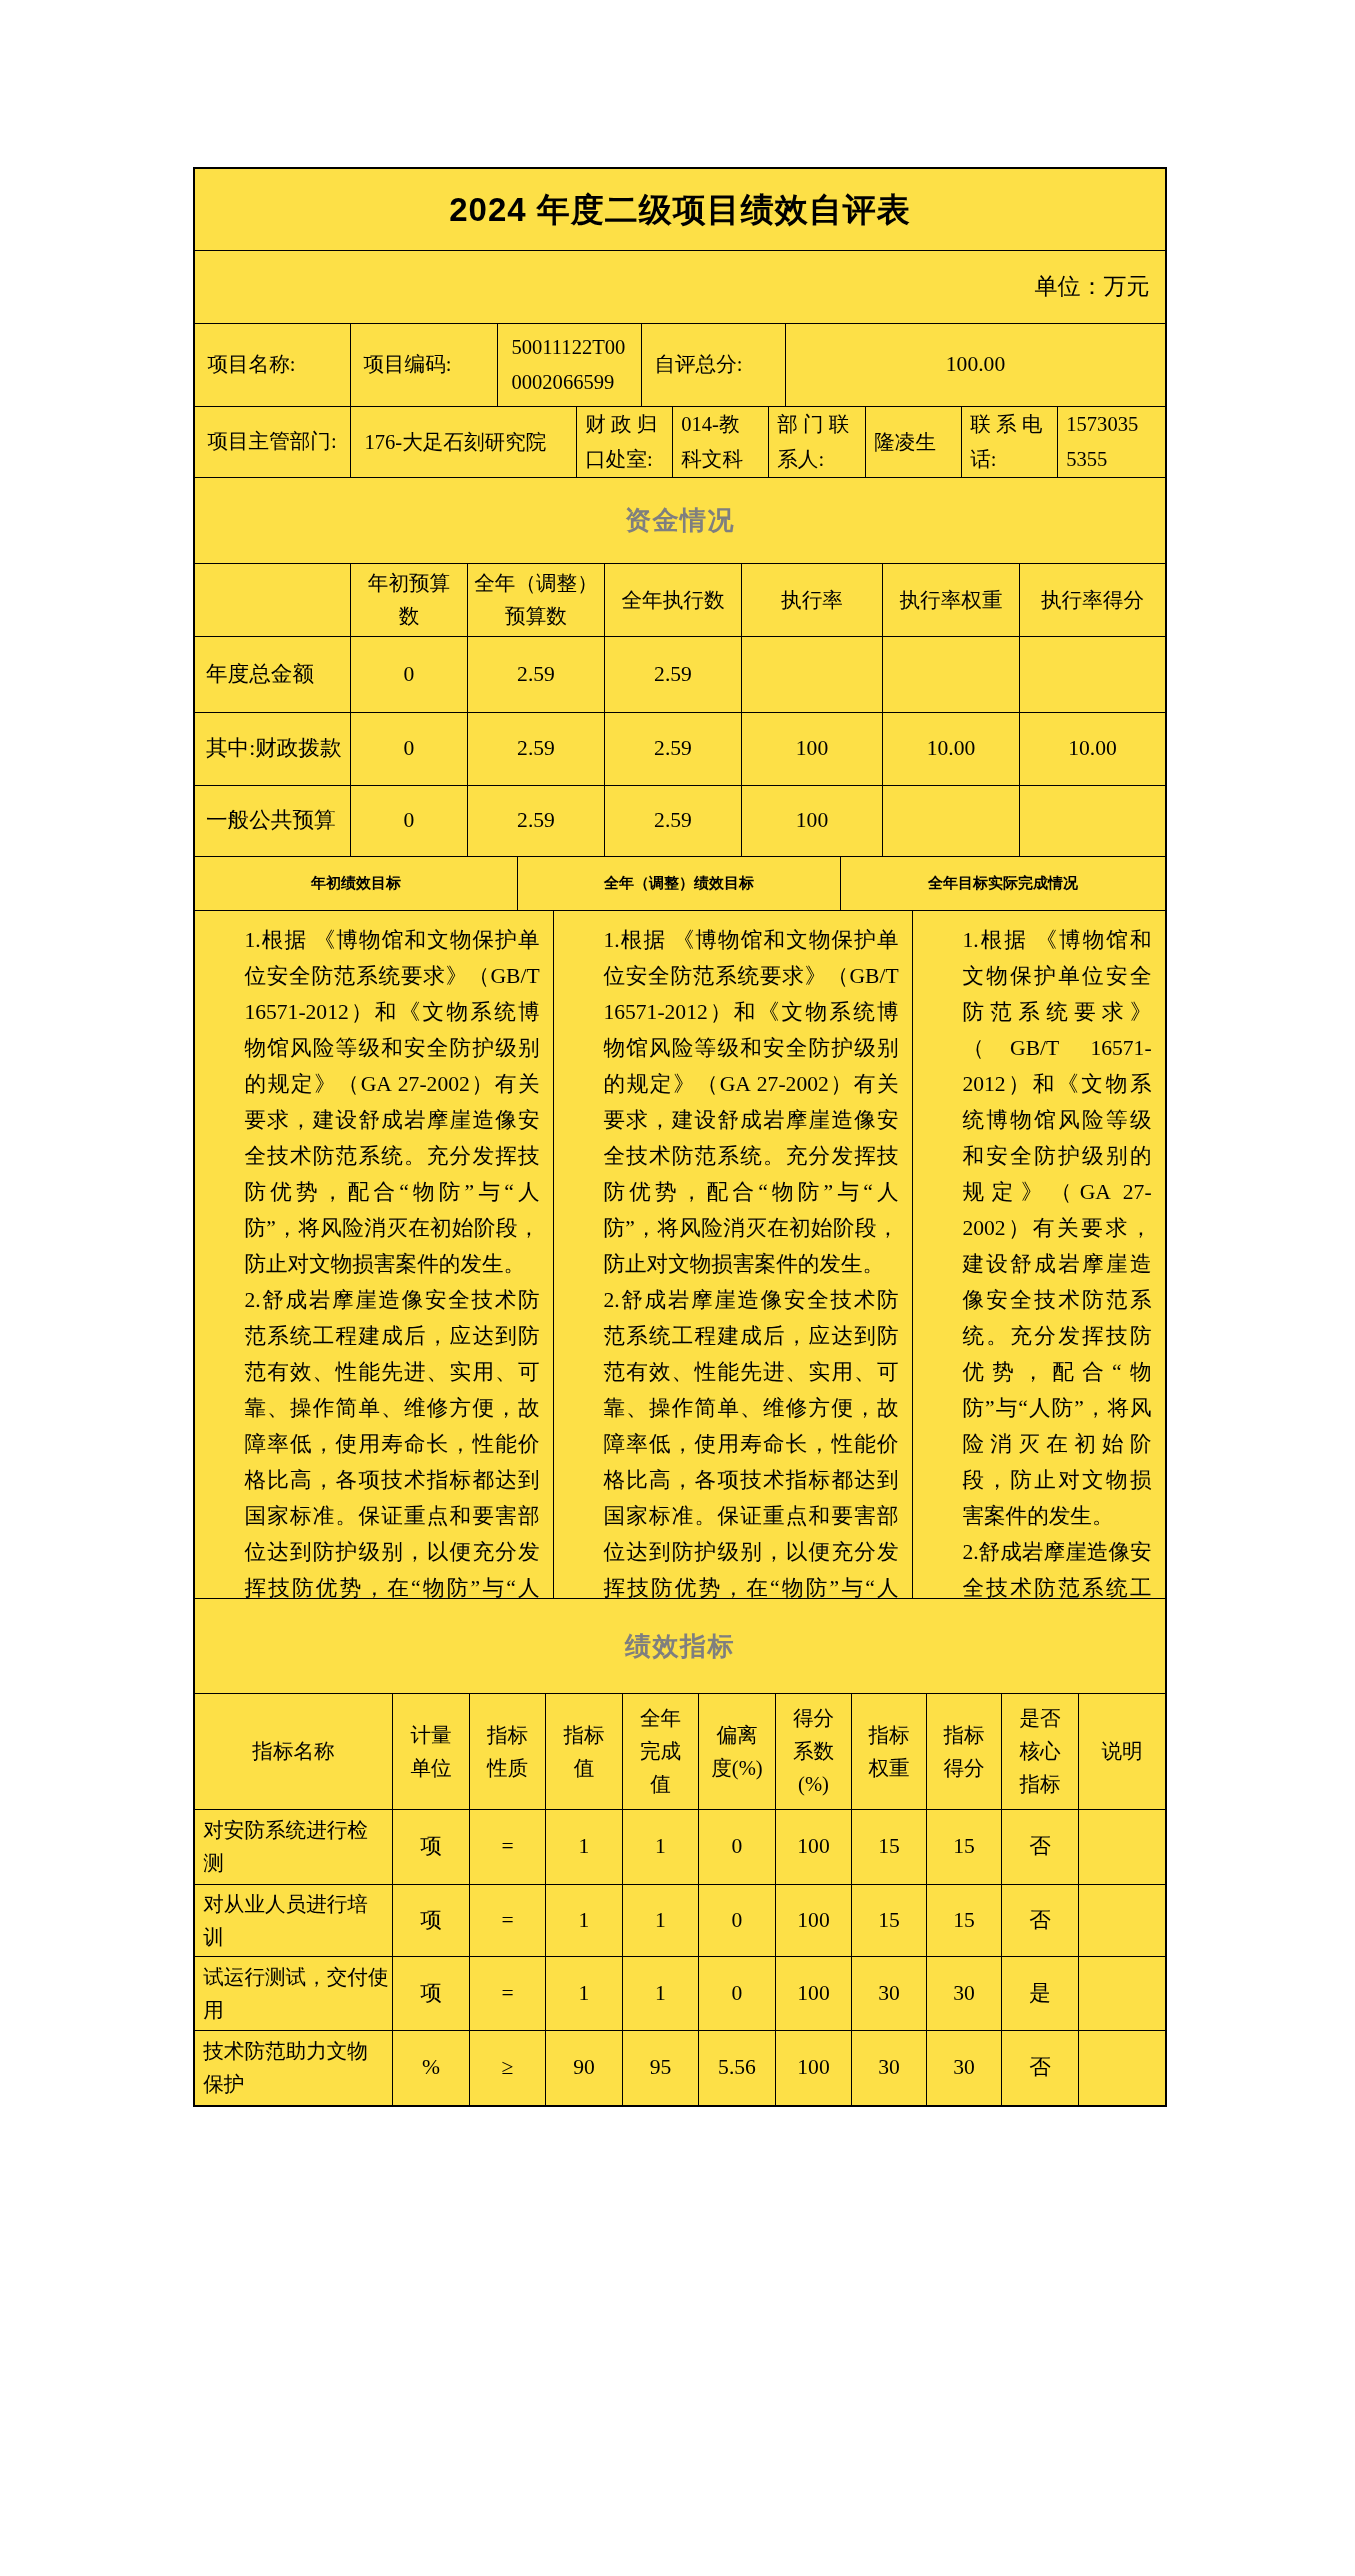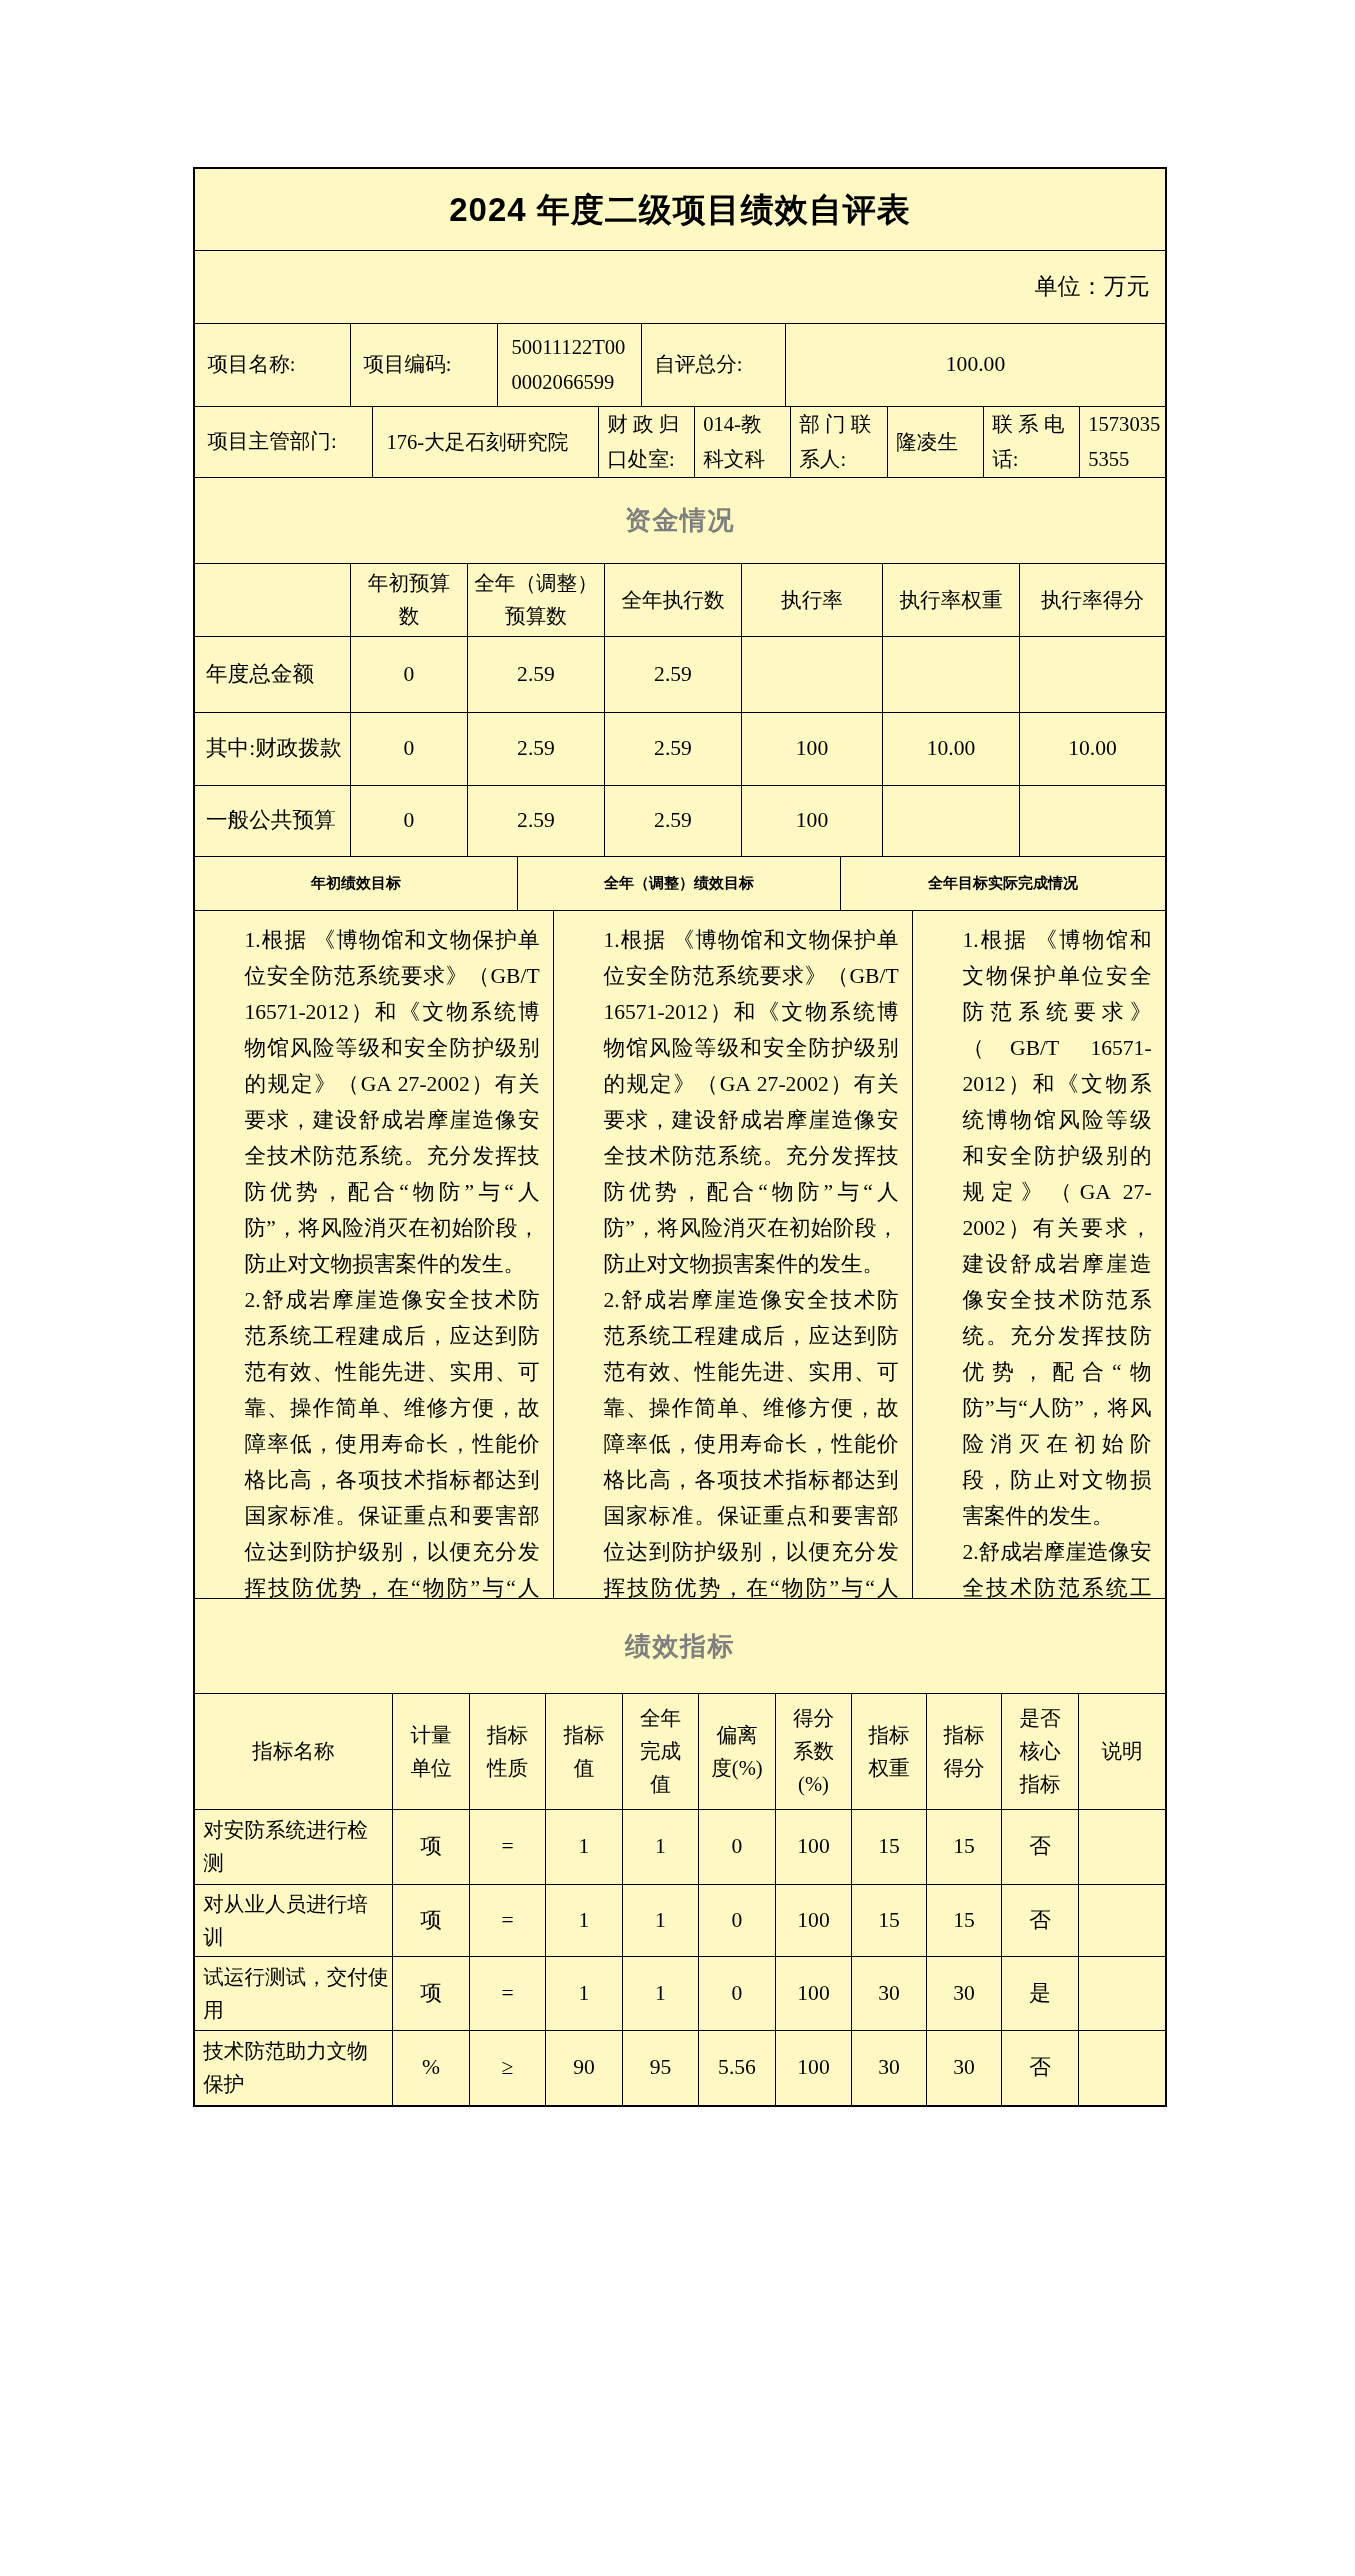--- a/index.html
+++ b/index.html
@@ -1,18 +1,18 @@
 <!DOCTYPE html>
 <html style="font-size:8.2px"><head>
 <meta charset="utf-8">
 <style>
   html,body{margin:0;padding:0;background:#ffffff;}
   .page{position:relative;width:1355px;height:2580px;background:#ffffff;overflow:hidden;}
   .doc-table{position:absolute;left:193px;top:167px;width:974px;border:2.1px solid #000;
-             display:flex;flex-direction:column;box-sizing:border-box;background:#fef9c3;}
+             display:flex;flex-direction:column;box-sizing:border-box;background:#fde047;}
   .row{display:flex;flex-direction:row;border-bottom:1.5px solid #000;box-sizing:border-box;flex:0 0 auto;}
   .row.last{border-bottom:none;}
   .c{box-sizing:border-box;border-right:1px solid #000;display:flex;align-items:center;
      font-family:"Liberation Serif","DejaVu Serif",serif;font-size:21.6px;line-height:1.55;
      color:#000;overflow:hidden;}
   .c:last-child{border-right:none;}
   .full{flex:1;border-right:none;}
   .grow{flex:1;}
   .center{justify-content:center;text-align:center;}
   .pre{white-space:pre-line;}
@@ -55,21 +55,21 @@
     <div class="row r-info1">
       <div class="c lbl" style="width:156px">项目名称:</div>
       <div class="c lbl" style="width:147px">项目编码:</div>
       <div class="c val-left pre" style="width:144px">50011122T00
 0002066599</div>
       <div class="c lbl" style="width:144px">自评总分:</div>
       <div class="c center grow">100.00</div>
     </div>
 
     <div class="row r-info2">
-      <div class="c lbl" style="width:178px">项目主管部门:</div>
+      <div class="c lbl" style="width:156px">项目主管部门:</div>
       <div class="c val-left" style="width:226px">176-大足石刻研究院</div>
       <div class="c nval pre" style="width:96px">财 政 归
 口处室:</div>
       <div class="c nval pre" style="width:96px">014-教
 科文科</div>
       <div class="c nval pre" style="width:97px">部 门 联
 系人:</div>
       <div class="c nval" style="width:96px">隆凌生</div>
       <div class="c nval pre" style="width:96px">联 系 电
 话:</div>

